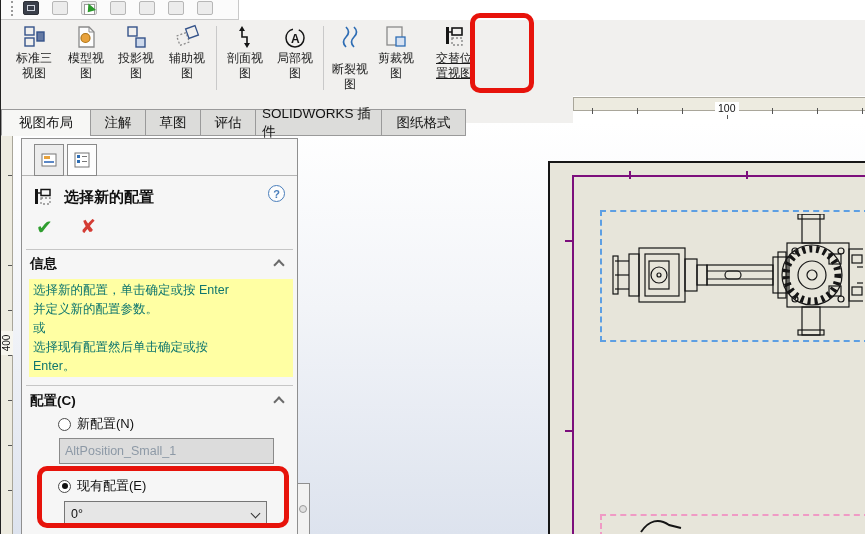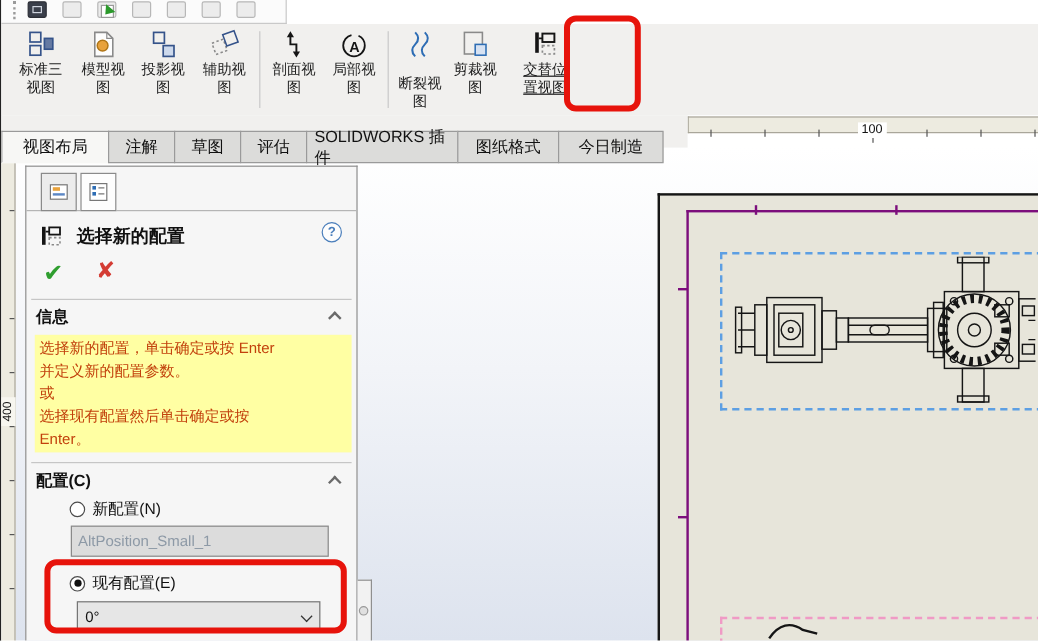--- a/index.html
+++ b/index.html
@@ -74,21 +74,21 @@
   .okbtn{ position:absolute; top:0; font-size:20px; font-weight:bold; }
   .ok{ left:14px; color:#2f9e2f; }
   .cancel{ left:58px; color:#d43c34; font-size:19px; }
   .sepline{ position:absolute; left:4px; right:4px; height:1px; background:#c6c6c6; }
   .sect-head{ position:absolute; left:0; width:100%; height:22px; }
   .sect-head .hlb{ position:absolute; left:8px; top:2px; font-weight:bold; font-size:13.5px; color:#111; }
   .chev{ position:absolute; right:14px; top:8px; width:8px; height:8px;
     border-left:2px solid #6a6a6a; border-top:2px solid #6a6a6a; transform:rotate(45deg); }
   .infobox{ position:absolute; left:7px; top:140px; width:264px; height:98px;
     background:#ffffa3; padding:2px 4px; }
-  .infobox div{ font-size:12.5px; line-height:19px; color:#c2410c; white-space:nowrap; }
+  .infobox div{ font-size:12.5px; line-height:19px; color:#0f766e; white-space:nowrap; }
   .radio-row{ position:absolute; height:18px; display:flex; align-items:center; }
   .radio{ width:13px; height:13px; border:1px solid #4c4c4c; border-radius:50%; background:#fff; position:relative; margin-right:6px; }
   .radio.on:after{ content:""; position:absolute; left:2.5px; top:2.5px; width:6px; height:6px; border-radius:50%; background:#111; }
   .radio-lb{ font-size:13px; color:#111; }
   .textbox{ position:absolute; left:37px; top:299px; width:215px; height:26px;
     background:#dcdcdc; border:1px solid #8a8a8a; font-size:12.5px; color:#8d99a6;
     display:flex; align-items:center; padding-left:5px; }
   .selectbox{ position:absolute; left:42px; top:362px; width:203px; height:25px;
     background:#e6e6e6; border:1px solid #767676; font-size:12.5px; color:#111;
     display:flex; align-items:center; padding-left:6px; }
@@ -325,21 +325,20 @@
     </div>
   </div>
 
   <div class="tabs">
     <div class="tab active" style="width:90px;">视图布局</div>
     <div class="tab" style="width:56px;">注解</div>
     <div class="tab" style="width:56px;">草图</div>
     <div class="tab" style="width:56px;">评估</div>
     <div class="tab" style="width:127px;">SOLIDWORKS 插件</div>
     <div class="tab" style="width:85px;">图纸格式</div>
-    <div class="tab" style="width:88px;">今日制造</div>
   </div>
 
   <div class="panel">
     <div class="pm-tabs">
       <div class="pm-tab sel" style="left:12px;">
         <svg width="17" height="16" fill="none">
           <rect x="1" y="2" width="14" height="12" stroke="#777" fill="#fff"></rect>
           <rect x="3" y="4" width="6" height="3" fill="#e8a23c"></rect>
           <rect x="3" y="9" width="10" height="2" fill="#5b87c5"></rect>
           </svg>

